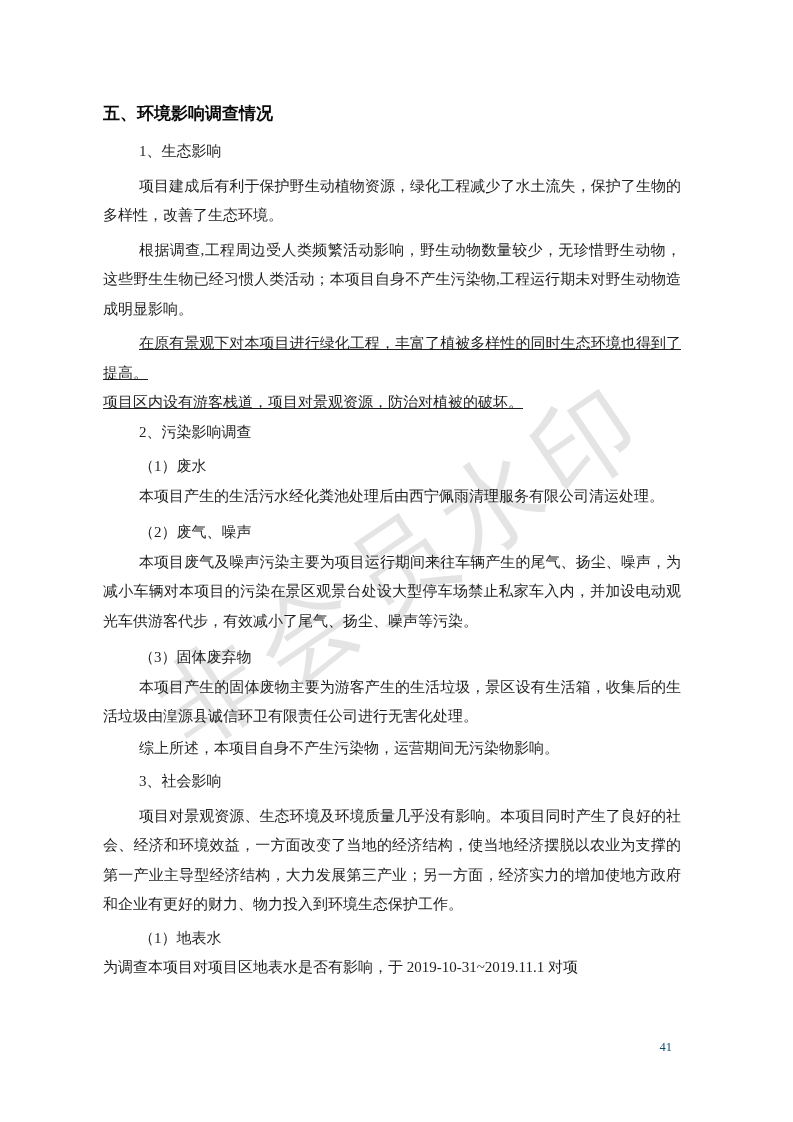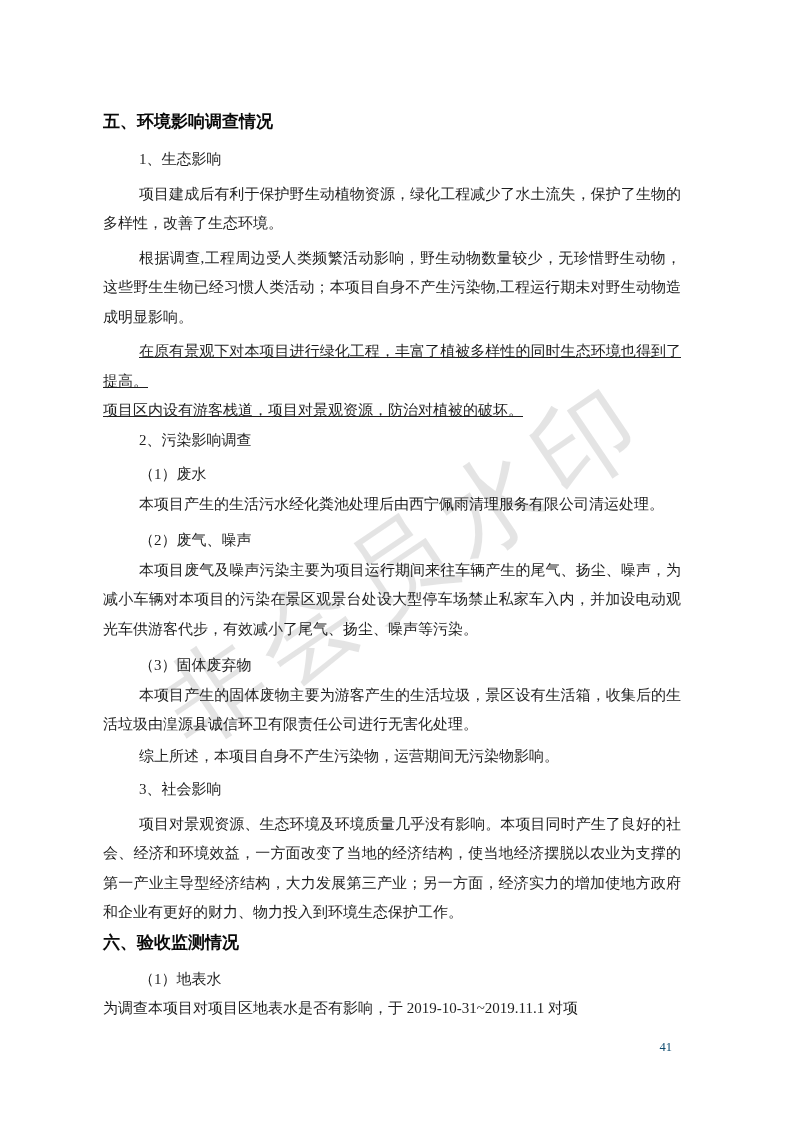--- a/index.html
+++ b/index.html
@@ -30,21 +30,21 @@
     z-index: 1;
     padding: 95px 112px 0 103px;
     width: 578px;
   }
   .heading {
     font-family: "Liberation Sans", "DejaVu Sans", sans-serif;
     font-weight: bold;
     font-size: 17px;
     line-height: 22px;
     color: #0a0a0a;
-    margin: 16px 0 12px 0;
+    margin: 8px 0 12px 0;
   }
   .sub {
     font-size: 15px;
     line-height: 29.5px;
     text-indent: 36px;
     margin: 0;
   }
   .sub.gap { margin-bottom: 5px; }
   .para {
     font-size: 15px;
@@ -102,21 +102,20 @@
     <p class="sub">（3）固体废弃物</p>
 
     <p class="para gap2">本项目产生的固体废物主要为游客产生的生活垃圾，景区设有生活箱，收集后的生活垃圾由湟源县诚信环卫有限责任公司进行无害化处理。</p>
 
     <p class="para gap4">综上所述，本项目自身不产生污染物，运营期间无污染物影响。</p>
 
     <p class="sub gap">3、社会影响</p>
 
     <p class="para gap4">项目对景观资源、生态环境及环境质量几乎没有影响。本项目同时产生了良好的社会、经济和环境效益，一方面改变了当地的经济结构，使当地经济摆脱以农业为支撑的第一产业主导型经济结构，大力发展第三产业；另一方面，经济实力的增加使地方政府和企业有更好的财力、物力投入到环境生态保护工作。</p>
 
-    <h2 class="heading second">六、验收监测情况</h2>
 
     <p class="sub">（1）地表水</p>
 
     <p class="para noindent">为调查本项目对项目区地表水是否有影响，于 2019-10-31~2019.11.1 对项</p>
 
   </div>
 
   <div class="page-number">41</div>
 
 </div>

